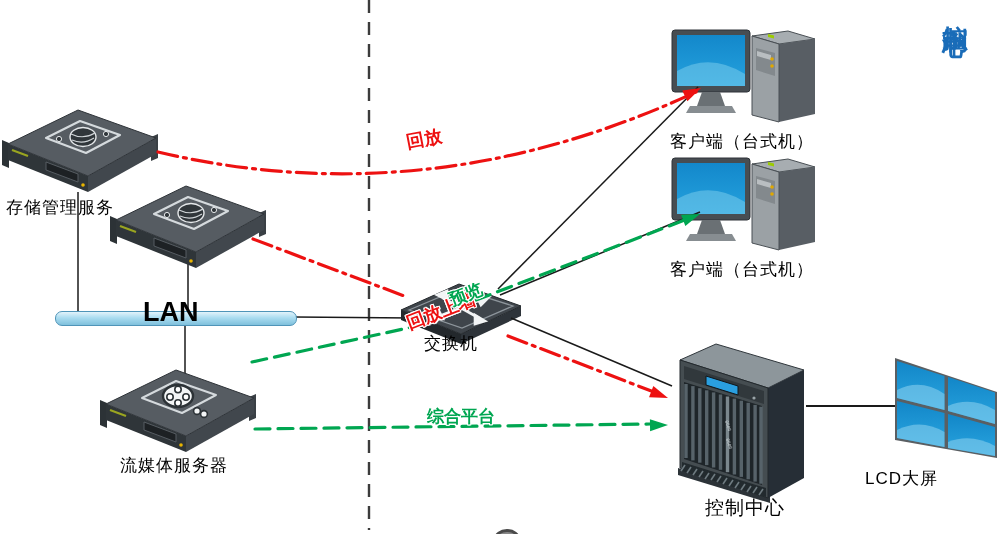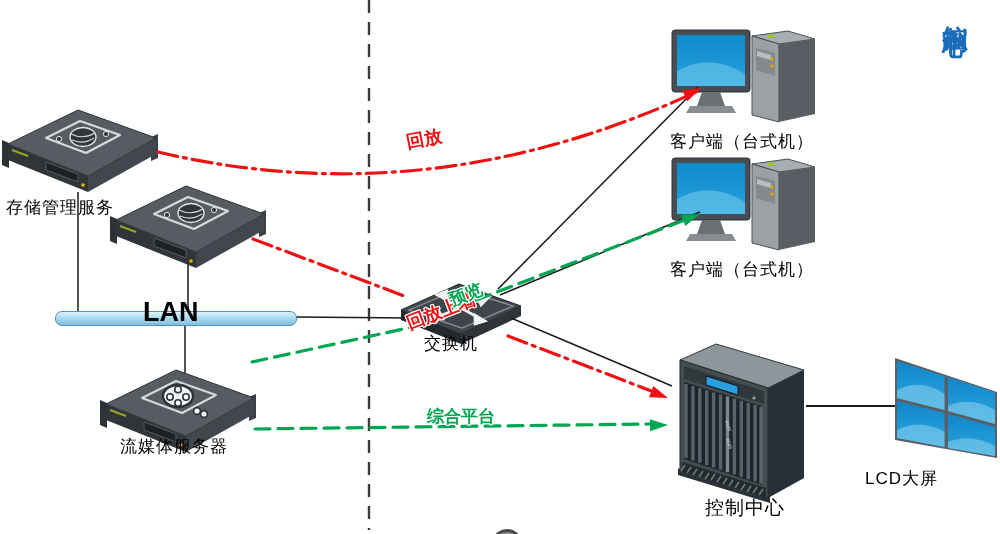--- a/index.html
+++ b/index.html
@@ -213,21 +213,21 @@
       <line x1="476" y1="300" x2="690" y2="218"></line>
     </g>
     <polygon points="0,0 -18,-6 -18,6" transform="translate(700,214) rotate(-21)" fill="#00a651"></polygon>
 
     <line x1="255" y1="429" x2="650" y2="424" stroke="#00a651" stroke-width="3.2" stroke-dasharray="15 8" stroke-linecap="round"></line>
     <polygon points="0,0 -18,-6 -18,6" transform="translate(668,425) rotate(-1)" fill="#00a651"></polygon>
   </svg>
 
   <div class="lbl" style="left:6px;top:196px">存储管理服务</div>
   <div class="lbl lan-text">LAN</div>
-  <div class="lbl" style="left:120px;top:435px">流媒体服务器</div>
+  <div class="lbl" style="left:120px;top:454px">流媒体服务器</div>
   <div class="lbl" style="left:424px;top:332px">交换机</div>
   <div class="lbl" style="left:670px;top:130px">客户端（台式机）</div>
   <div class="lbl" style="left:670px;top:258px">客户端（台式机）</div>
   <div class="lbl" style="left:705px;top:495px;font-size:19px">控制中心</div>
   <div class="lbl" style="left:865px;top:467px">LCD大屏</div>
 
   <div class="flow-lbl red-t" style="left:406px;top:127px;font-size:18px;transform:rotate(-11deg)">回放</div>
   <div class="flow-lbl red-t halo" style="left:405px;top:299px;font-size:18px;transform:rotate(-21deg);z-index:5">回放上墙</div>
   <div class="flow-lbl green-t halo" style="left:449px;top:283px;font-size:17px;transform:rotate(-21deg);z-index:5">预览</div>
   <div class="flow-lbl green-t halo" style="left:427px;top:405px;font-size:17px">综合平台</div>

